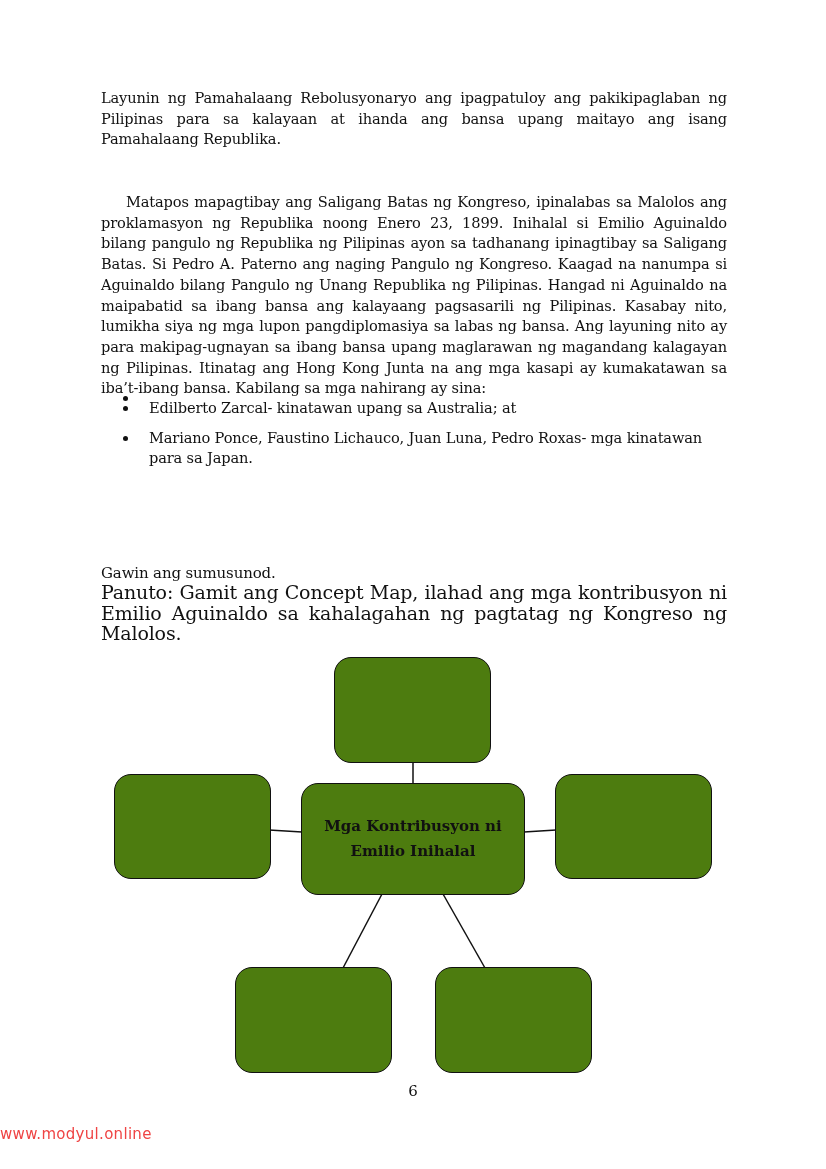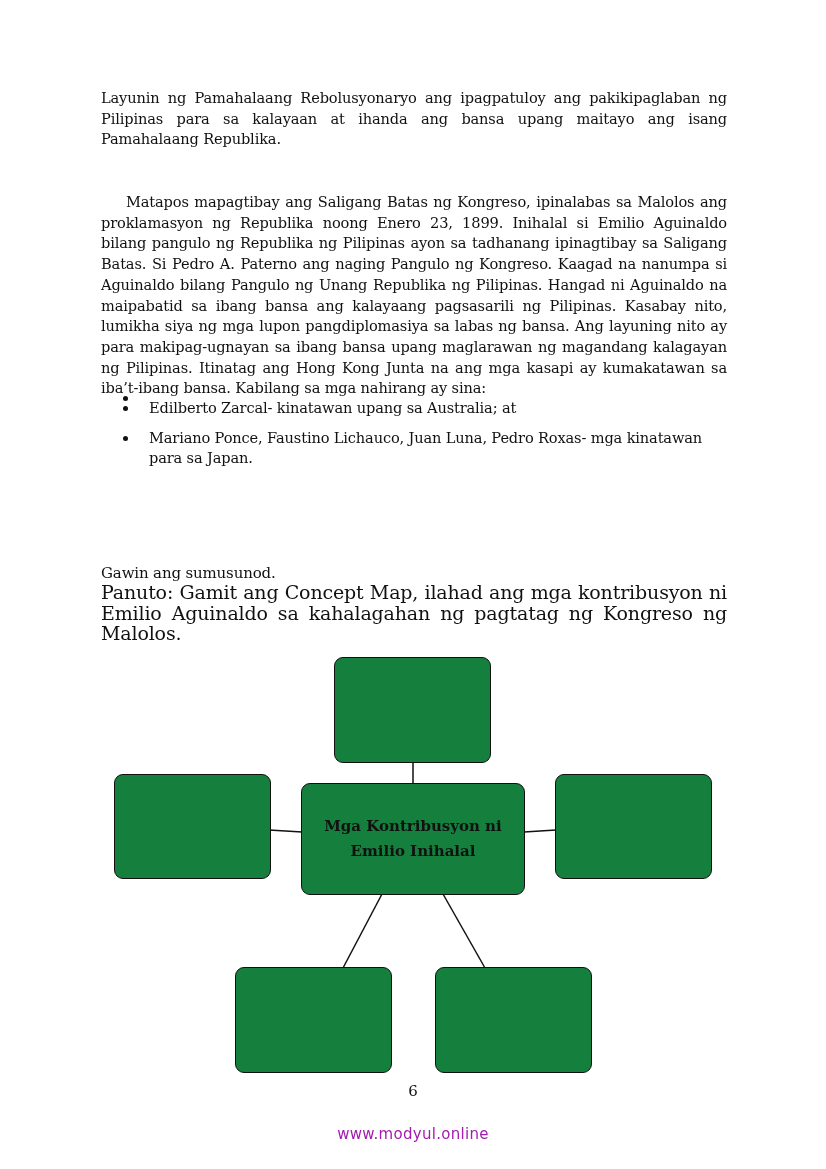--- a/index.html
+++ b/index.html
@@ -10,26 +10,26 @@
                   line-height: 20.7px; text-align: justify; letter-spacing: -0.15px; }
     .p1 { top: 88px; }
     .p2 { top: 164px; text-indent: 25px; margin-top: 28px; }
     .bullets { position: absolute; left: 101px; top: 388px; width: 626px; margin: 0; padding: 0; list-style: none;
                font-size: 14.6px; line-height: 20.7px; letter-spacing: -0.15px; }
     .bullets li { position: relative; padding-left: 48px; margin-bottom: 9.5px; }
     .bullets li .dot { position: absolute; left: 22px; top: 8px; width: 5px; height: 5px; border-radius: 50%; background: #111; }
     .gawin { position: absolute; left: 101px; top: 543px; font-size: 15px; line-height: 20.7px; letter-spacing: -0.15px; margin-top: 20px; }
     .panuto { position: absolute; left: 101px; top: 582px; width: 626px; font-size: 19px; line-height: 20.7px; text-align: justify; letter-spacing: -0.15px; }
     .cmap { position: absolute; left: 0; top: 0; width: 826px; height: 1169px; pointer-events: none; }
-    .box { position: absolute; border: 1.5px solid #111; border-radius: 9px; background: #15803d; box-sizing: border-box; pointer-events: auto; }
+    .box { position: absolute; border: 1.5px solid #111; border-radius: 17px; background: #4d7c0f; box-sizing: border-box; pointer-events: auto; }
     .center-box { display: flex; align-items: center; justify-content: center; text-align: center;
                   font-weight: bold; font-size: 15px; line-height: 25px; }
     .page-number { position: absolute; left: 0; width: 826px; top: 1082px; text-align: center; font-size: 15px; }
-    .watermark { position: absolute; left: 0; width: 826px; top: 1125px; text-align: center; font-size: 15px;
-                 font-family: "DejaVu Sans", "Liberation Sans", sans-serif; color: #a21caf; letter-spacing: 0.3px; }
+    .watermark { position: absolute; left: 0; width: 826px; top: 1125px; text-align: left; font-size: 15px;
+                 font-family: "DejaVu Sans", "Liberation Sans", sans-serif; color: #ef4444; letter-spacing: 0.3px; }
   </style>
 </head>
 <body>
 
 <div class="page">
 
   <div class="text-block p1">Layunin ng Pamahalaang Rebolusyonaryo ang ipagpatuloy ang pakikipaglaban ng Pilipinas para sa kalayaan at ihanda ang bansa upang maitayo ang isang Pamahalaang Republika.</div>
   <div class="text-block p2">Matapos mapagtibay ang Saligang Batas ng Kongreso, ipinalabas sa Malolos ang proklamasyon ng Republika noong Enero 23, 1899. Inihalal si Emilio Aguinaldo bilang pangulo ng Republika ng Pilipinas ayon sa tadhanang ipinagtibay sa Saligang Batas. Si Pedro A. Paterno ang naging Pangulo ng Kongreso. Kaagad na nanumpa si Aguinaldo bilang Pangulo ng Unang Republika ng Pilipinas. Hangad ni Aguinaldo na maipabatid sa ibang bansa ang kalayaang pagsasarili ng Pilipinas. Kasabay nito, lumikha siya ng mga lupon pangdiplomasiya sa labas ng bansa. Ang layuning nito ay para makipag-ugnayan sa ibang bansa upang maglarawan ng magandang kalagayan ng Pilipinas. Itinatag ang Hong Kong Junta na ang mga kasapi ay kumakatawan sa iba’t-ibang bansa. Kabilang sa mga nahirang ay sina:</div>
 
   <ul class="bullets">

